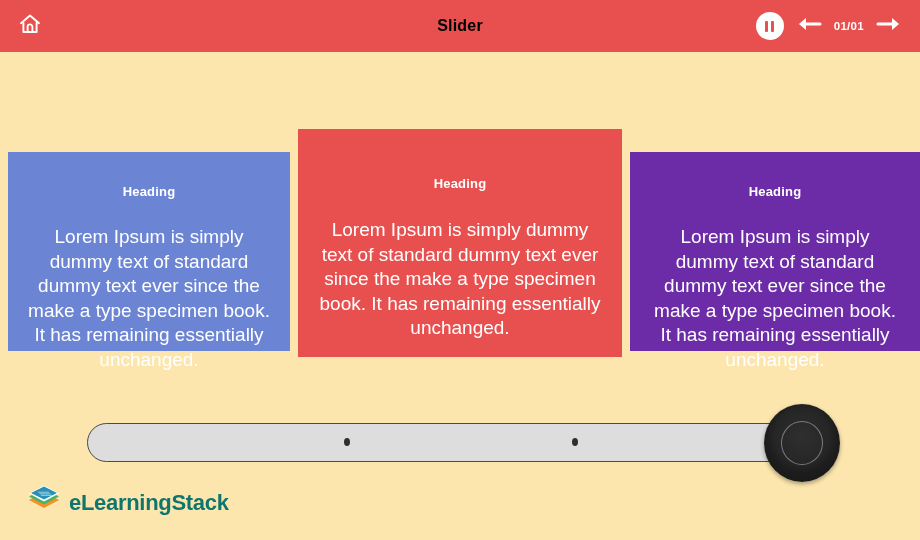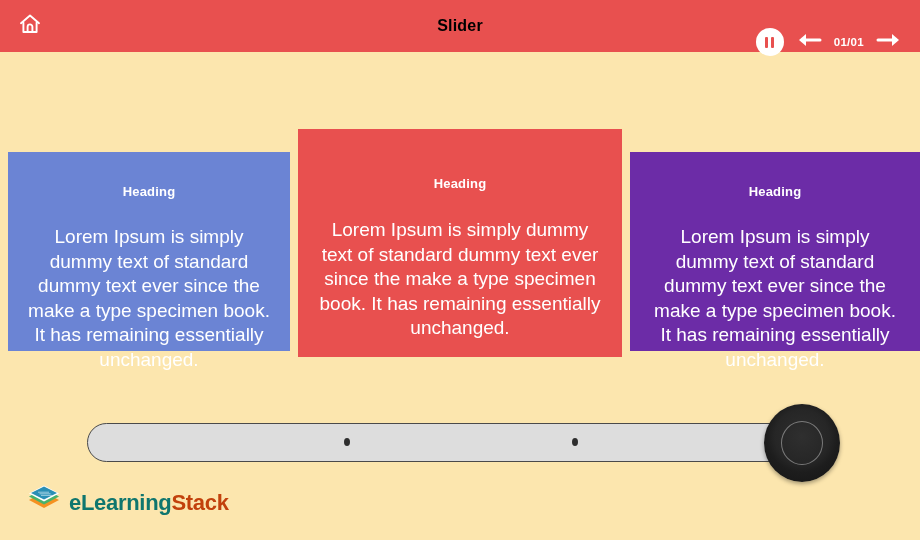--- a/index.html
+++ b/index.html
@@ -45,21 +45,21 @@
     width: 920px; height: 52px;
     line-height: 52px;
     text-align: center;
     color: #000000;
     font-size: 16px;
     font-weight: bold;
     letter-spacing: 0.2px;
   }
   #nav-cluster {
     position: absolute;
-    right: 18px; top: 16px;
+    right: 18px; top: 0;
     height: 52px;
     display: flex;
     align-items: center;
     gap: 12px;
   }
   #pause-btn {
     width: 28px; height: 28px;
     border-radius: 50%;
     background: #ffffff;
     display: flex;
@@ -185,21 +185,21 @@
     align-items: center;
     gap: 7px;
   }
   #logo-text {
     font-size: 22px;
     font-weight: bold;
     letter-spacing: -0.3px;
     white-space: nowrap;
   }
   #logo-text .part-a { color: #0f766e; }
-  #logo-text .part-b { color: #c2410c; }
+  #logo-text .part-b { color: #0f766e; }
 </style>
 </head>
 <body>
 
 <div id="stage">
 
   <div id="header">
 
     <div id="home-btn">
       <span>

